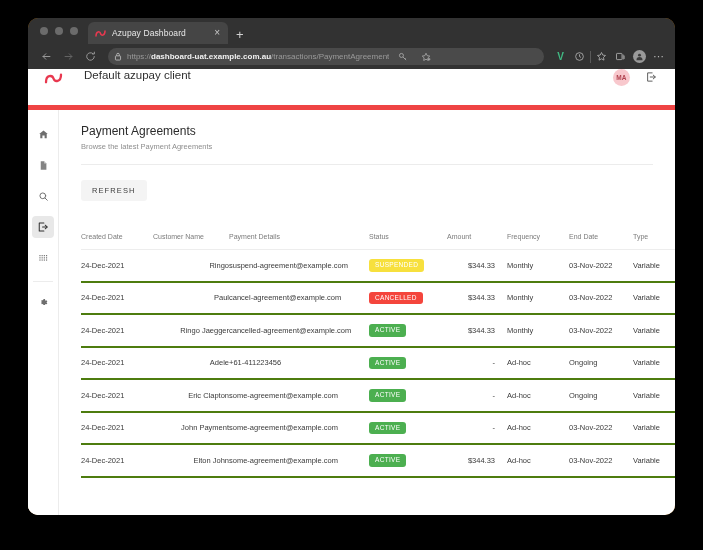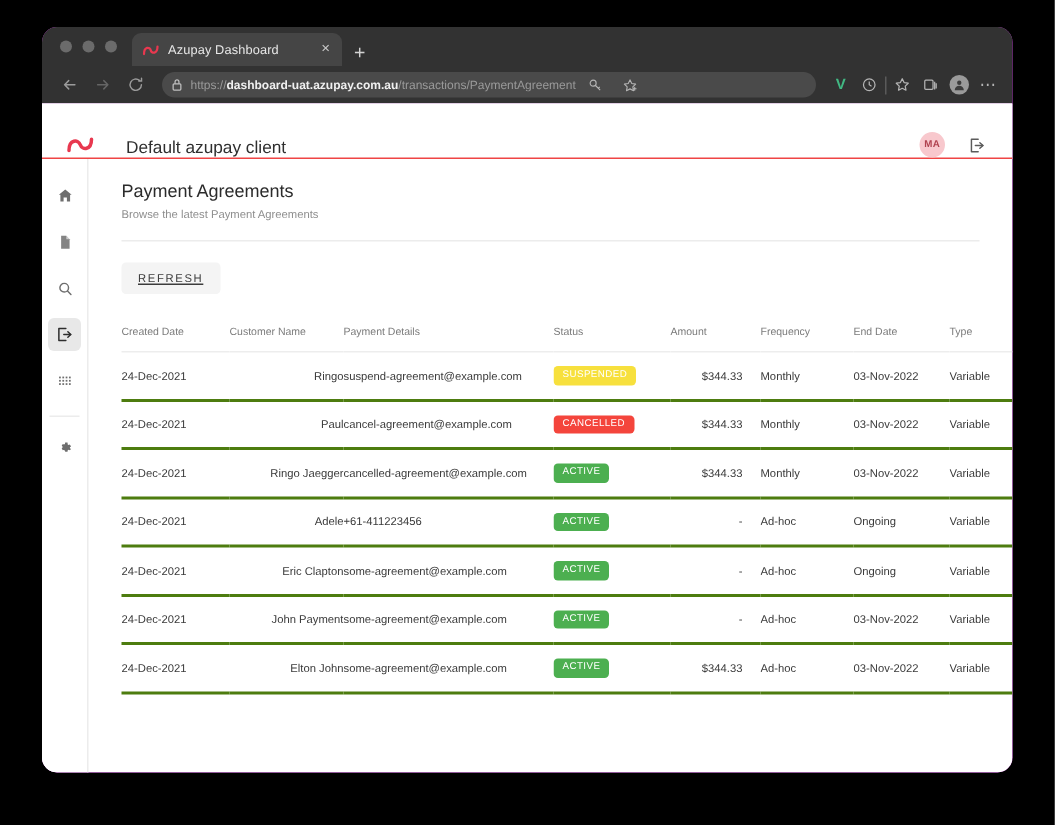--- a/index.html
+++ b/index.html
@@ -12,21 +12,21 @@
     font-family: "Liberation Sans", sans-serif;
   }
 
   
   #browser-window {
     position: absolute;
     left: 28px;
     top: 18px;
     width: 647px;
     height: 497px;
-    background: #d946ef;
+    background: #a16207;
     border-radius: 10px;
     overflow: hidden;
     box-shadow: 0 10px 40px rgba(0,0,0,0.8);
   }
 
   
   #tab-strip {
     height: 26px;
     background: #323232;
     display: flex;
@@ -137,23 +137,23 @@
     height: 446px;
     background: #ffffff;
     display: flex;
     flex-direction: column;
   }
 
   
   #app-header {
     height: 36px;
     background: #ffffff;
-    border-bottom: 1px solid #ef4444;
-    display: flex;
-    align-items: flex-end;
+    border-bottom: 5px solid #ef4444;
+    display: flex;
+    align-items: flex-start;
     padding: 0 16px 0 14px;
     flex: 0 0 auto;
   }
   #brand-logo { width: 22px; height: 18px; display:flex; align-items:center; justify-content:center; flex:0 0 auto;}
   #client-name {
     font-size: 11.5px;
     color: #2f2f2f;
     margin-left: 20px;
     flex: 1 1 auto;
   }
@@ -224,22 +224,21 @@
   #refresh-button {
     display: inline-block;
     background: #f4f4f4;
     border: none;
     border-radius: 3px;
     padding: 6px 11px;
     font-size: 7.5px;
     letter-spacing: 1.1px;
     color: #3c3c3c;
     font-family: "Liberation Sans", sans-serif;
-    margin-bottom: 22px;
-    text-decoration: underline;
+    margin-bottom: 32px;
   }
 
   
   table#agreements-table {
     width: 100%;
     border-collapse: collapse;
     table-layout: fixed;
   }
   table#agreements-table th {
     text-align: left;
@@ -323,21 +322,21 @@
       </svg>
     </div>
 
     <div id="omnibox">
       <span class="lock-icon">
         <svg width="8" height="9" viewBox="0 0 12 14" fill="none" stroke="currentColor" stroke-width="1.3">
           <rect x="2" y="6" width="8" height="6.5" rx="1"></rect>
           <path d="M4 6V4a2 2 0 0 1 4 0v2"></path>
         </svg>
       </span>
-      <span class="url-text"><span>https://</span><b>dashboard-uat.azupay.com.au</b><span>/transactions/PaymentAgreement</span></span>
+      <span class="url-text"><span>https://</span><b>dashboard-uat.example.com.au</b><span>/transactions/PaymentAgreement</span></span>
       <span class="omni-right">
         <span class="tb-icon">
           <svg width="10" height="10" viewBox="0 0 16 16" fill="none" stroke="currentColor" stroke-width="1.2">
             <circle cx="5.5" cy="5.5" r="3.2"></circle>
               <path d="M8 8l5 5M11 11l1.5-1.5"></path>
           </svg>
         </span>
         <span class="tb-icon">
           <svg width="10" height="10" viewBox="0 0 16 16" fill="none" stroke="currentColor" stroke-width="1.2" stroke-linejoin="round">
             <path d="M8 2l1.9 3.9 4.1.6-3 2.9.7 4.1L8 11.6 4.3 13.5l.7-4.1-3-2.9 4.1-.6z"></path>

